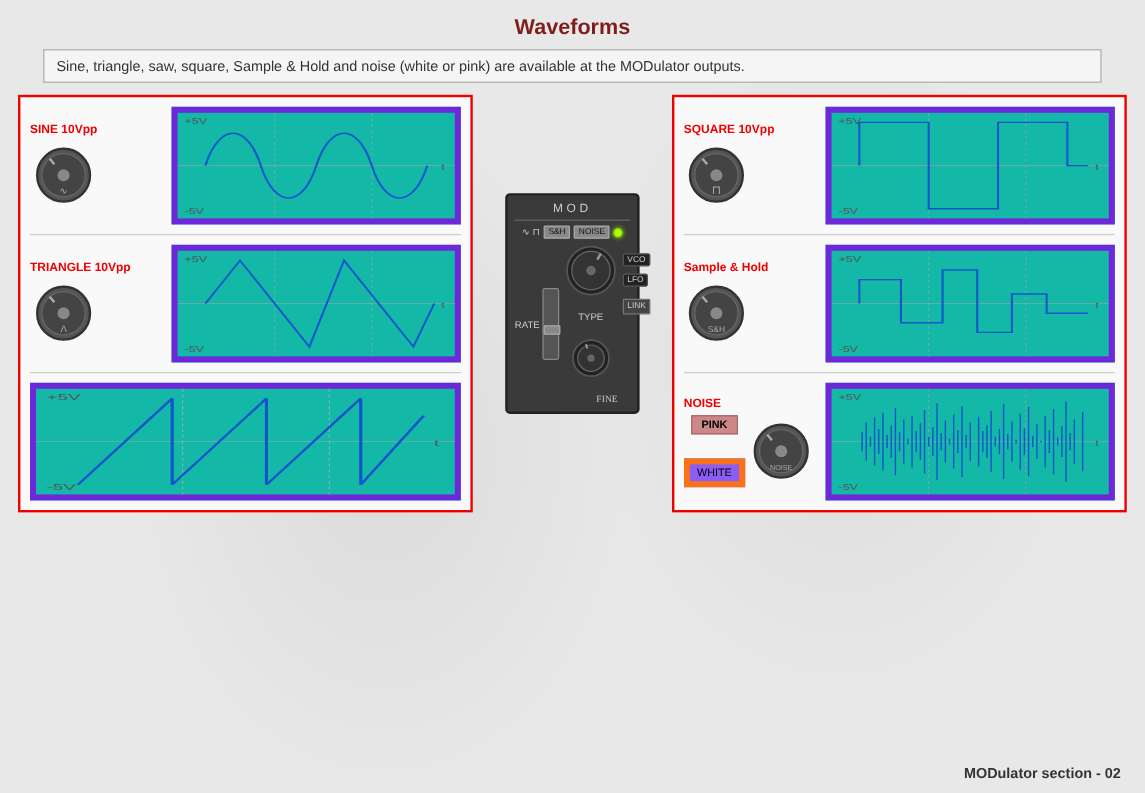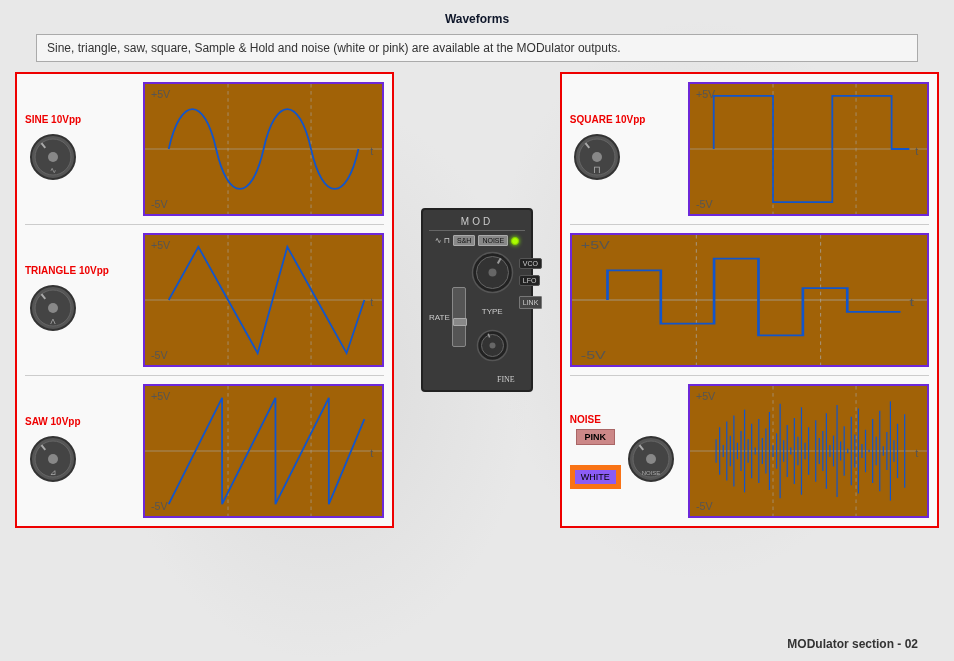--- a/index.html
+++ b/index.html
@@ -19,24 +19,24 @@
       top: 0; left: 0; right: 0; bottom: 0;
       background: 
         radial-gradient(ellipse 300px 400px at 320px 380px, rgba(180,180,180,0.25) 0%, transparent 70%),
         radial-gradient(ellipse 300px 400px at 700px 300px, rgba(180,180,180,0.25) 0%, transparent 70%);
       pointer-events: none;
       z-index: 0;
     }
 
     .page-title {
       text-align: center;
-      font-size: 12px;
+      font-size: 18px;
       font-weight: bold;
       padding: 12px 0 8px;
-      color: #0f172a;
+      color: #7f1d1d;
       position: relative;
       z-index: 1;
     }
 
     .info-bar {
       margin: 0 36px 10px;
       border: 1px solid #aaa;
       background: #f5f5f5;
       padding: 6px 10px;
       font-size: 12px;
@@ -111,43 +111,43 @@
     }
 
     
     .knob-svg {
       width: 52px;
       height: 52px;
     }
 
     .waveform-graph {
       flex: 1;
-      height: 134px;
-      background: #a16207;
-      border: 2px solid #6d28d9;
+      height: 98px;
+      background: #14b8a6;
+      border: 5px solid #6d28d9;
       position: relative;
       overflow: hidden;
     }
 
     .graph-svg {
       width: 100%;
       height: 100%;
     }
 
     
     .row-divider {
       border-top: 1px solid #ccc;
       margin: 2px 0;
     }
 
     
     .footer {
       position: absolute;
       bottom: 10px;
-      right: 36px;
+      right: 20px;
       font-size: 12px;
       font-weight: bold;
       color: #333;
     }
 
     
     .mod-unit {
       background: #3a3a3a;
       border: 2px solid #222;
       border-radius: 4px;
@@ -359,32 +359,20 @@
           <text x="190" y="60" font-size="9" fill="#555">t</text>
 
           <polyline points="20,55 45,10 70,55 95,100 120,10 145,55 170,100 185,55" fill="none" stroke="#1155cc" stroke-width="1.5"></polyline>
         </svg>
       </div>
     </div>
 
     <div class="row-divider"></div>
 
     <div class="waveform-row">
-      <div class="waveform-info">
-        <div class="waveform-label">SAW 10Vpp</div>
-        <div class="knob-img">
-          <svg class="knob-svg" viewBox="0 0 52 52">
-            <circle cx="26" cy="26" r="22" fill="#555" stroke="#333" stroke-width="2"></circle>
-            <circle cx="26" cy="26" r="18" fill="#444" stroke="#666" stroke-width="1"></circle>
-            <circle cx="26" cy="26" r="5" fill="#888"></circle>
-            <line x1="26" y1="8" x2="26" y2="14" stroke="#aaa" stroke-width="2" transform="rotate(-40, 26, 26)"></line>
-            <text x="26" y="42" text-anchor="middle" font-size="8" fill="#aaa">⊿</text>
-          </svg>
-        </div>
-      </div>
       <div class="waveform-graph">
         <svg class="graph-svg" viewBox="0 0 200 110" preserveAspectRatio="none">
           <line x1="0" y1="55" x2="200" y2="55" stroke="#aaa" stroke-width="0.5"></line>
           <line x1="70" y1="0" x2="70" y2="110" stroke="#aaa" stroke-width="0.5" stroke-dasharray="3,3"></line>
           <line x1="140" y1="0" x2="140" y2="110" stroke="#aaa" stroke-width="0.5" stroke-dasharray="3,3"></line>
           <text x="5" y="12" font-size="9" fill="#555">+5V</text>
           <text x="5" y="105" font-size="9" fill="#555">-5V</text>
           <text x="190" y="60" font-size="9" fill="#555">t</text>
 
           <polyline points="20,100 65,10 65,100 110,10 110,100 155,10 155,100 185,28" fill="none" stroke="#1155cc" stroke-width="1.5"></polyline>
@@ -467,20 +455,32 @@
           <text x="190" y="60" font-size="9" fill="#555">t</text>
 
           <polyline points="20,55 20,10 70,10 70,100 120,100 120,10 170,10 170,55 185,55" fill="none" stroke="#1155cc" stroke-width="1.5"></polyline>
         </svg>
       </div>
     </div>
 
     <div class="row-divider"></div>
 
     <div class="waveform-row">
+      <div class="waveform-info">
+        <div class="waveform-label">Sample &amp; Hold</div>
+        <div class="knob-img">
+          <svg class="knob-svg" viewBox="0 0 52 52">
+            <circle cx="26" cy="26" r="22" fill="#555" stroke="#333" stroke-width="2"></circle>
+            <circle cx="26" cy="26" r="18" fill="#444" stroke="#666" stroke-width="1"></circle>
+            <circle cx="26" cy="26" r="5" fill="#888"></circle>
+            <line x1="26" y1="8" x2="26" y2="14" stroke="#aaa" stroke-width="2" transform="rotate(-40, 26, 26)"></line>
+            <text x="26" y="42" text-anchor="middle" font-size="7" fill="#aaa">S&amp;H</text>
+          </svg>
+        </div>
+      </div>
       <div class="waveform-graph">
         <svg class="graph-svg" viewBox="0 0 200 110" preserveAspectRatio="none">
           <line x1="0" y1="55" x2="200" y2="55" stroke="#aaa" stroke-width="0.5"></line>
           <line x1="70" y1="0" x2="70" y2="110" stroke="#aaa" stroke-width="0.5" stroke-dasharray="3,3"></line>
           <line x1="140" y1="0" x2="140" y2="110" stroke="#aaa" stroke-width="0.5" stroke-dasharray="3,3"></line>
           <text x="5" y="12" font-size="9" fill="#555">+5V</text>
           <text x="5" y="105" font-size="9" fill="#555">-5V</text>
           <text x="190" y="60" font-size="9" fill="#555">t</text>
 
           <polyline points="20,55 20,30 50,30 50,75 80,75 80,20 105,20 105,85 130,85 130,45 155,45 155,65 175,65 185,65" fill="none" stroke="#1155cc" stroke-width="1.5"></polyline>

